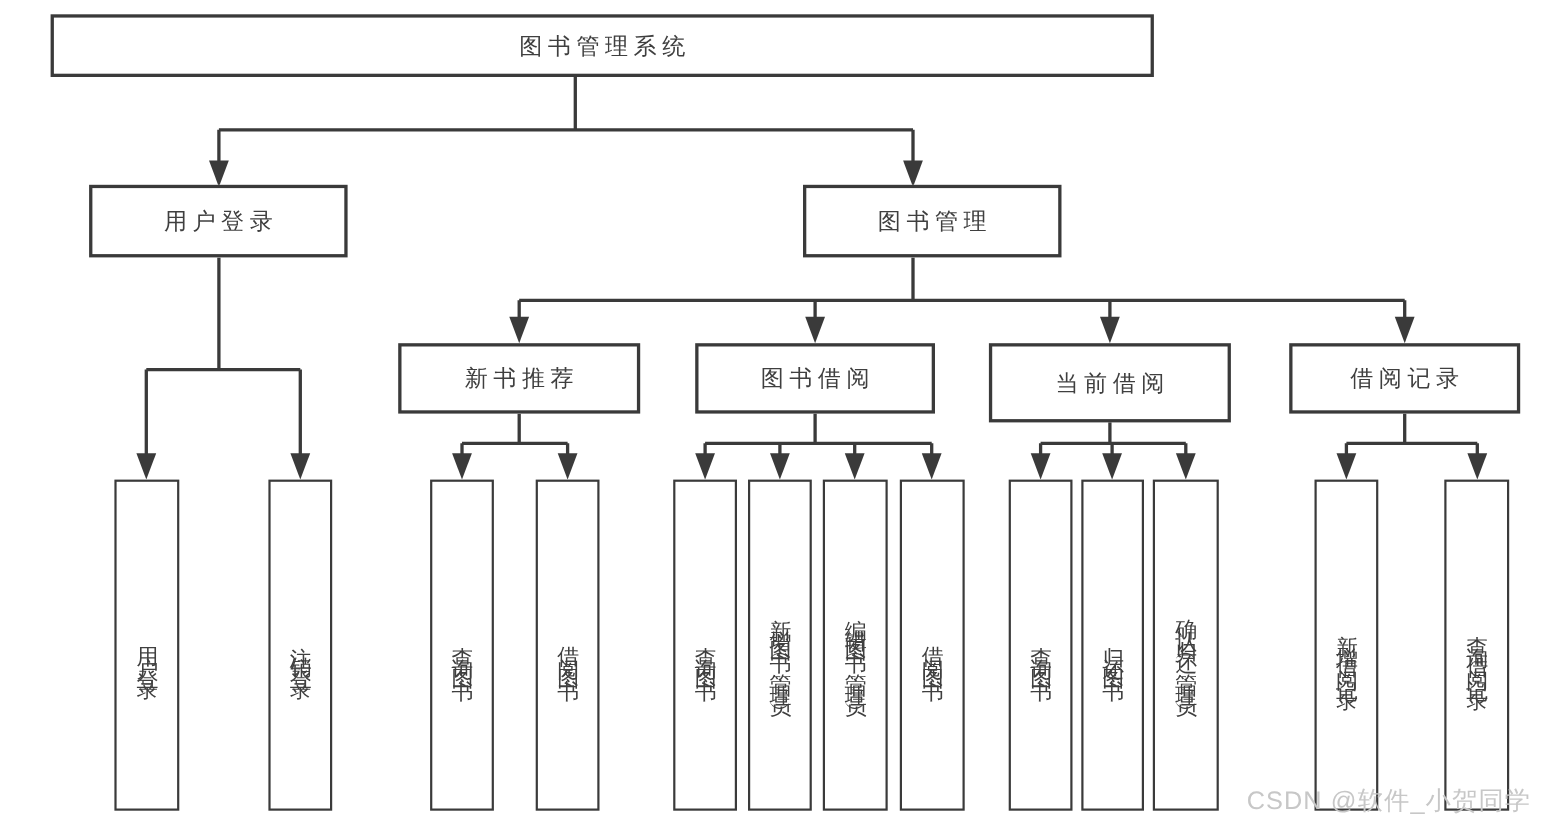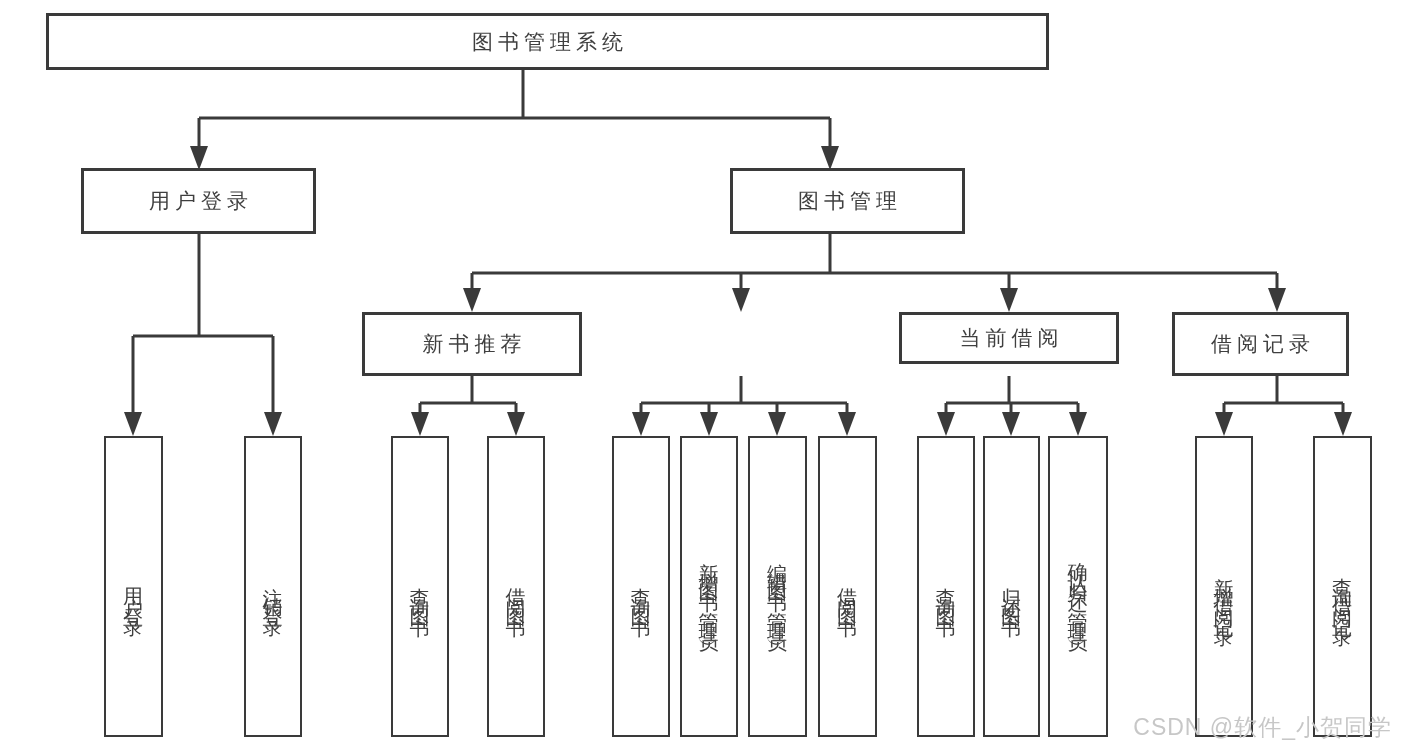--- a/index.html
+++ b/index.html
@@ -86,22 +86,23 @@
     <polygon points="1215,412 1233,412 1224,436" fill="var(--line-color)" stroke="none"></polygon>
     <polygon points="1334,412 1352,412 1343,436" fill="var(--line-color)" stroke="none"></polygon>
   </svg>
 
   <div class="hbox" style="left:22px;top:13px;width:1003px;height:57px;margin-left:24px;">图书管理系统</div>
 
   <div class="hbox" style="left:81px;top:168px;width:235px;height:66px;">用户登录</div>
   <div class="hbox" style="left:713px;top:168px;width:235px;height:66px;margin-left:17px;">图书管理</div>
 
   <div class="hbox" style="left:362px;top:312px;width:220px;height:64px;">新书推荐</div>
-  <div class="hbox" style="left:899px;top:312px;width:220px;height:52px;">当前借阅</div>
-  <div class="hbox" style="left:1172px;top:312px;width:177px;height:64px;">借阅记录</div>
+  <div class="hbox" style="left:632px;top:312px;width:218px;height:64px;">图书借阅</div>
+  <div class="hbox" style="left:899px;top:312px;width:220px;height:72px;">当前借阅</div>
+  <div class="hbox" style="left:1172px;top:312px;width:210px;height:64px;">借阅记录</div>
 
   <div class="vbox" style="left:104px;width:59px;">用户登录</div>
   <div class="vbox" style="left:244px;width:58px;">注销登录</div>
 
   <div class="vbox" style="left:391px;width:58px;">查询图书</div>
   <div class="vbox" style="left:487px;width:58px;">借阅图书</div>
 
   <div class="vbox" style="left:612px;width:58px;">查询图书</div>
   <div class="vbox" style="left:680px;width:58px;">新增图书（管理员）</div>
   <div class="vbox" style="left:748px;width:59px;">编辑图书（管理员）</div>

